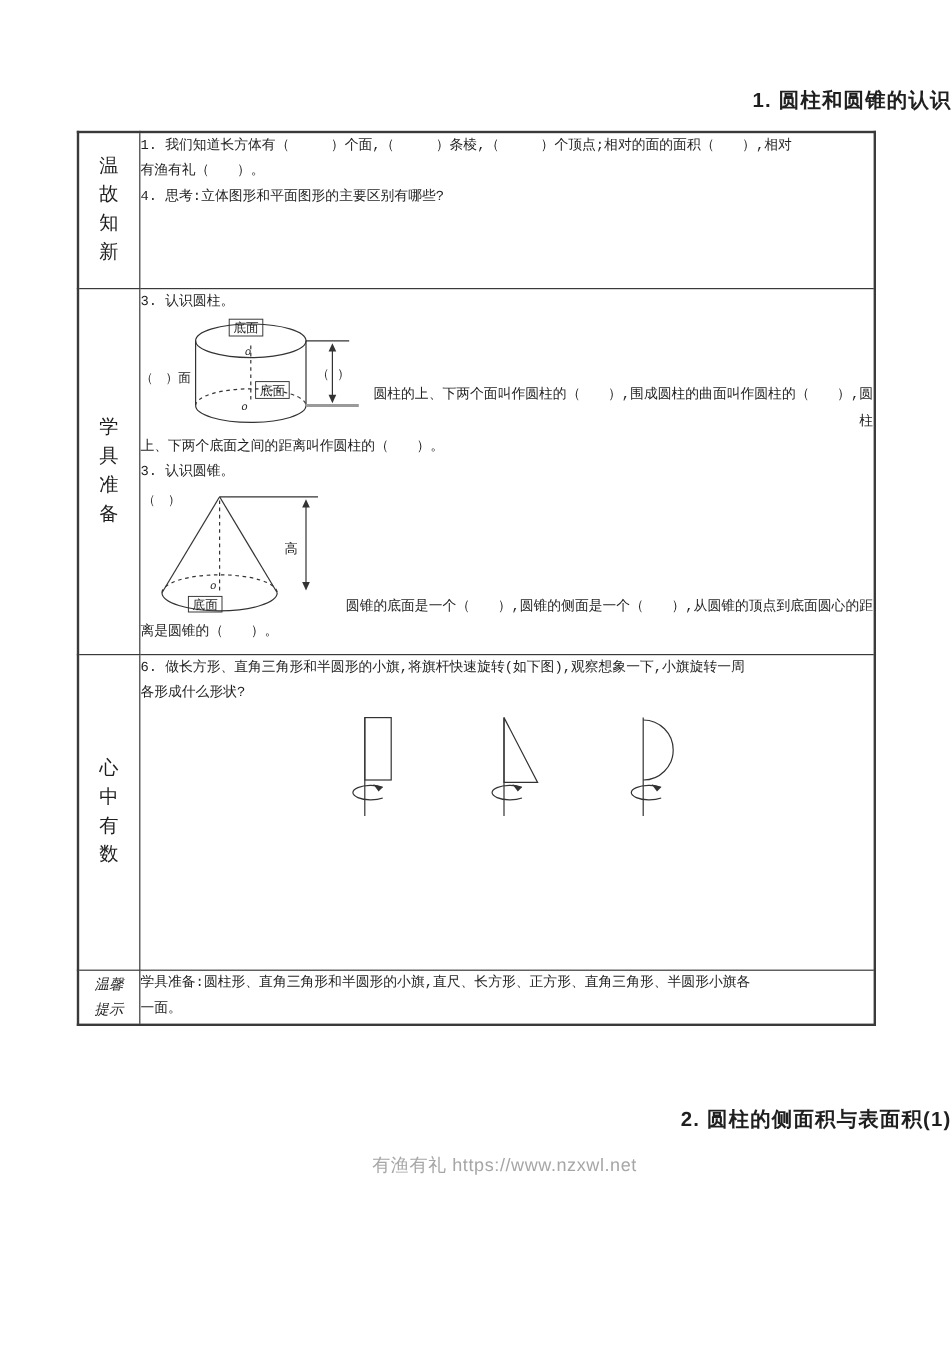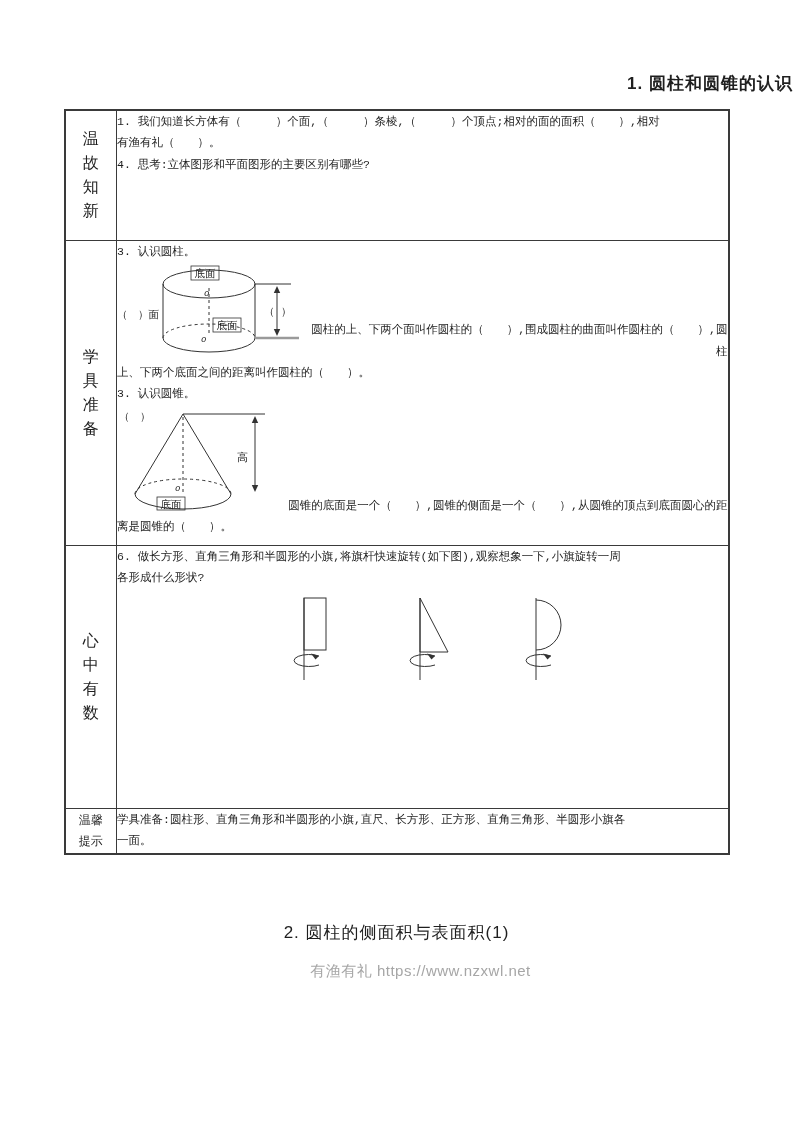--- a/index.html
+++ b/index.html
@@ -39,20 +39,21 @@
     width:1.25em;margin:0 auto;
     line-height:1.5;
     word-break:break-all;
     font-size:16px;
   }
   .v-label2{
     width:2.3em;margin:0 auto;
     line-height:1.7;
     word-break:break-all;
     font-size:12px;
+    font-style:italic;
   }
   .content-cell{
     vertical-align:top;
     font-size:11.5px;
     line-height:1.85;
     padding:3px 6px 3px 5px;
     font-family:Liberation Mono, monospace;
   }
   .r-review{height:130px;}
   .r-newlesson{height:305px;}
@@ -63,22 +64,22 @@
   .fig-line svg{flex:0 0 auto;display:block;}
   .fig-text{flex:1 1 auto;padding-left:6px;padding-bottom:0;text-align:right;}
   .flags-row{
     display:flex;justify-content:center;gap:52px;
     margin-top:6px;
   }
   .diagram{stroke:#333;fill:none;stroke-width:1;}
   .diagram text{stroke:none;fill:#222;}
   .h2-title{
     margin:0;padding-top:66px;
-    text-align:center;
-    font-size:17px;font-weight:400;
+    text-align:right;
+    font-size:17px;font-weight:700;
     letter-spacing:1px;
   }
   .footer{
     margin-top:18px;
     text-align:center;
     font-size:15px;
     color:#a6a6a6;
     letter-spacing:0.5px;
     margin-left:48px;
   }

